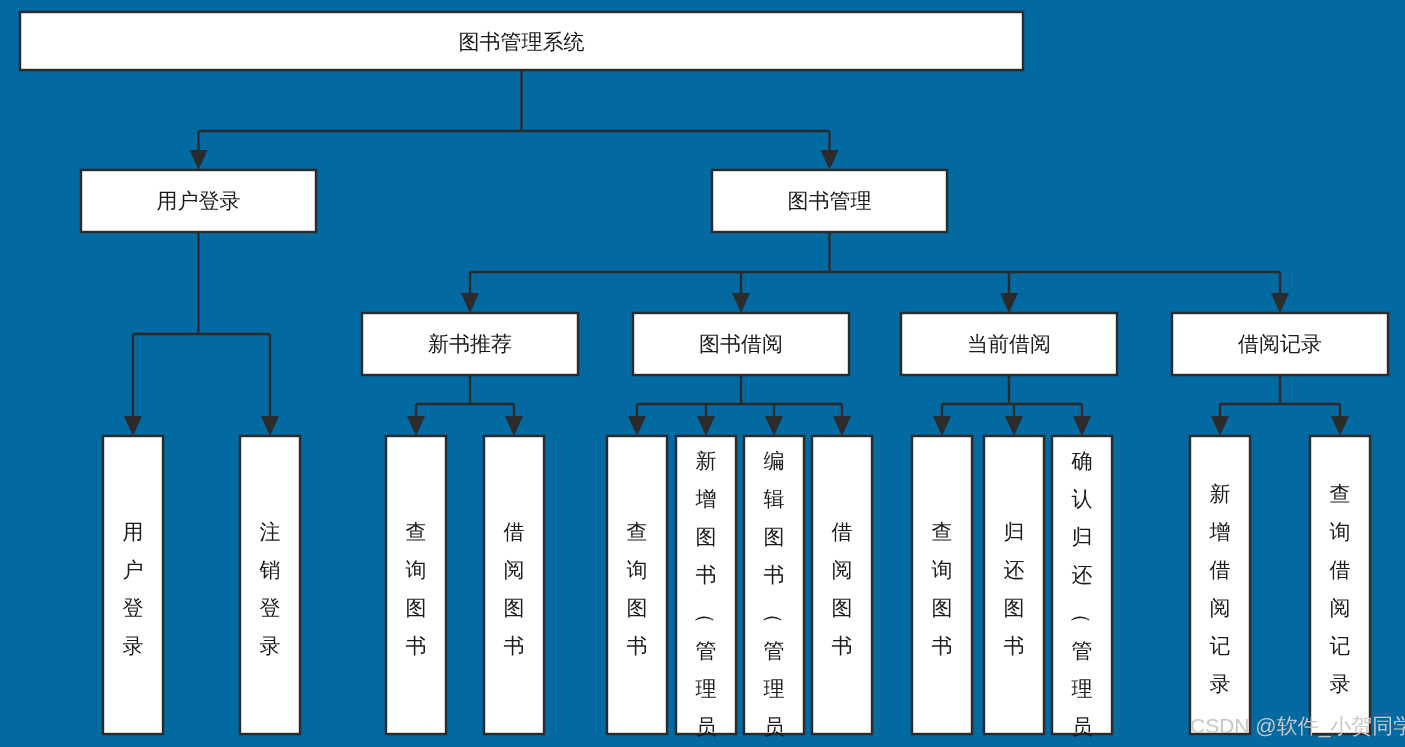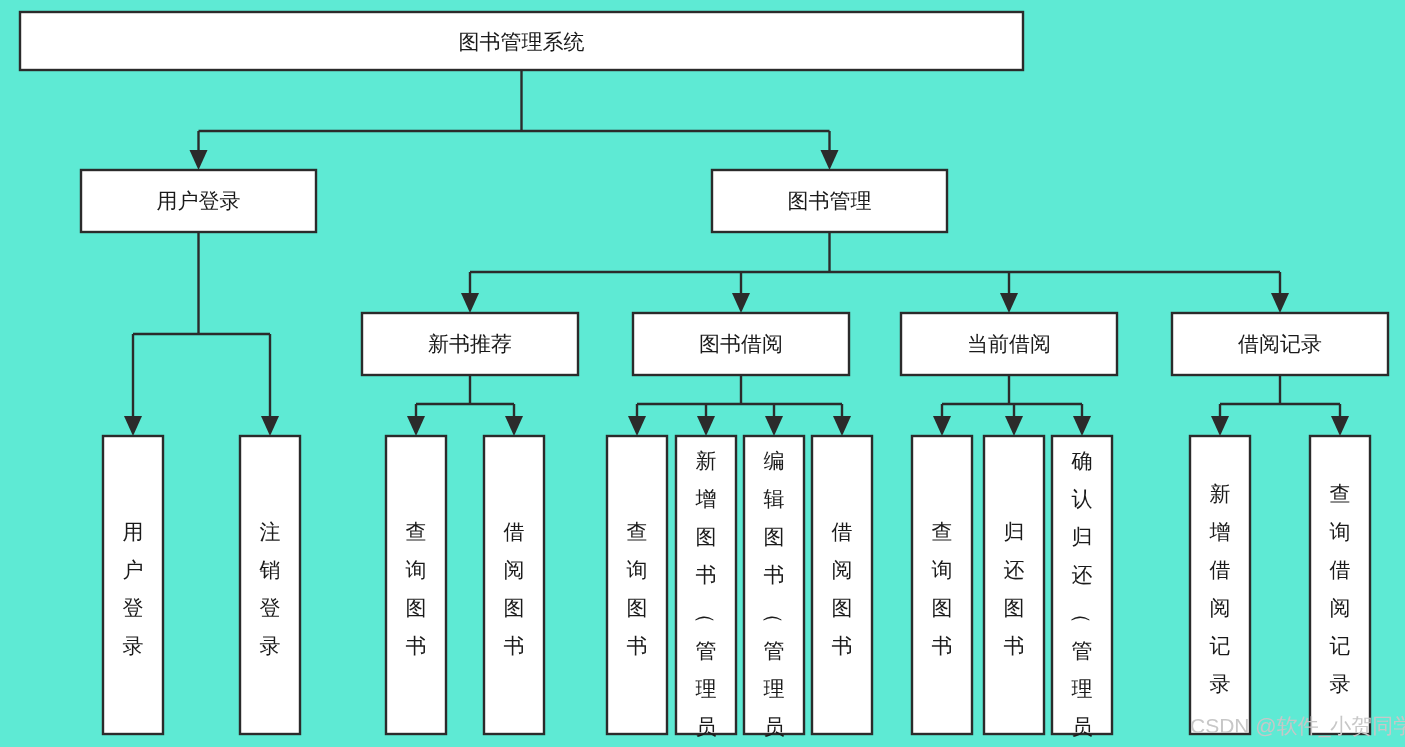--- a/index.html
+++ b/index.html
@@ -10,21 +10,21 @@
   body {
     width: 1405px;
     height: 747px;
     font-family: "Liberation Sans", "DejaVu Sans", sans-serif;
     overflow: hidden;
   }
   #diagram-root {
     position: relative;
     width: 1405px;
     height: 747px;
-    background: #5eead4;
+    background: #0369a1;
   }
   svg.diagram-canvas {
     position: absolute;
     top: 0;
     left: 0;
     width: 1405px;
     height: 747px;
     display: block;
   }
   .node-box {

